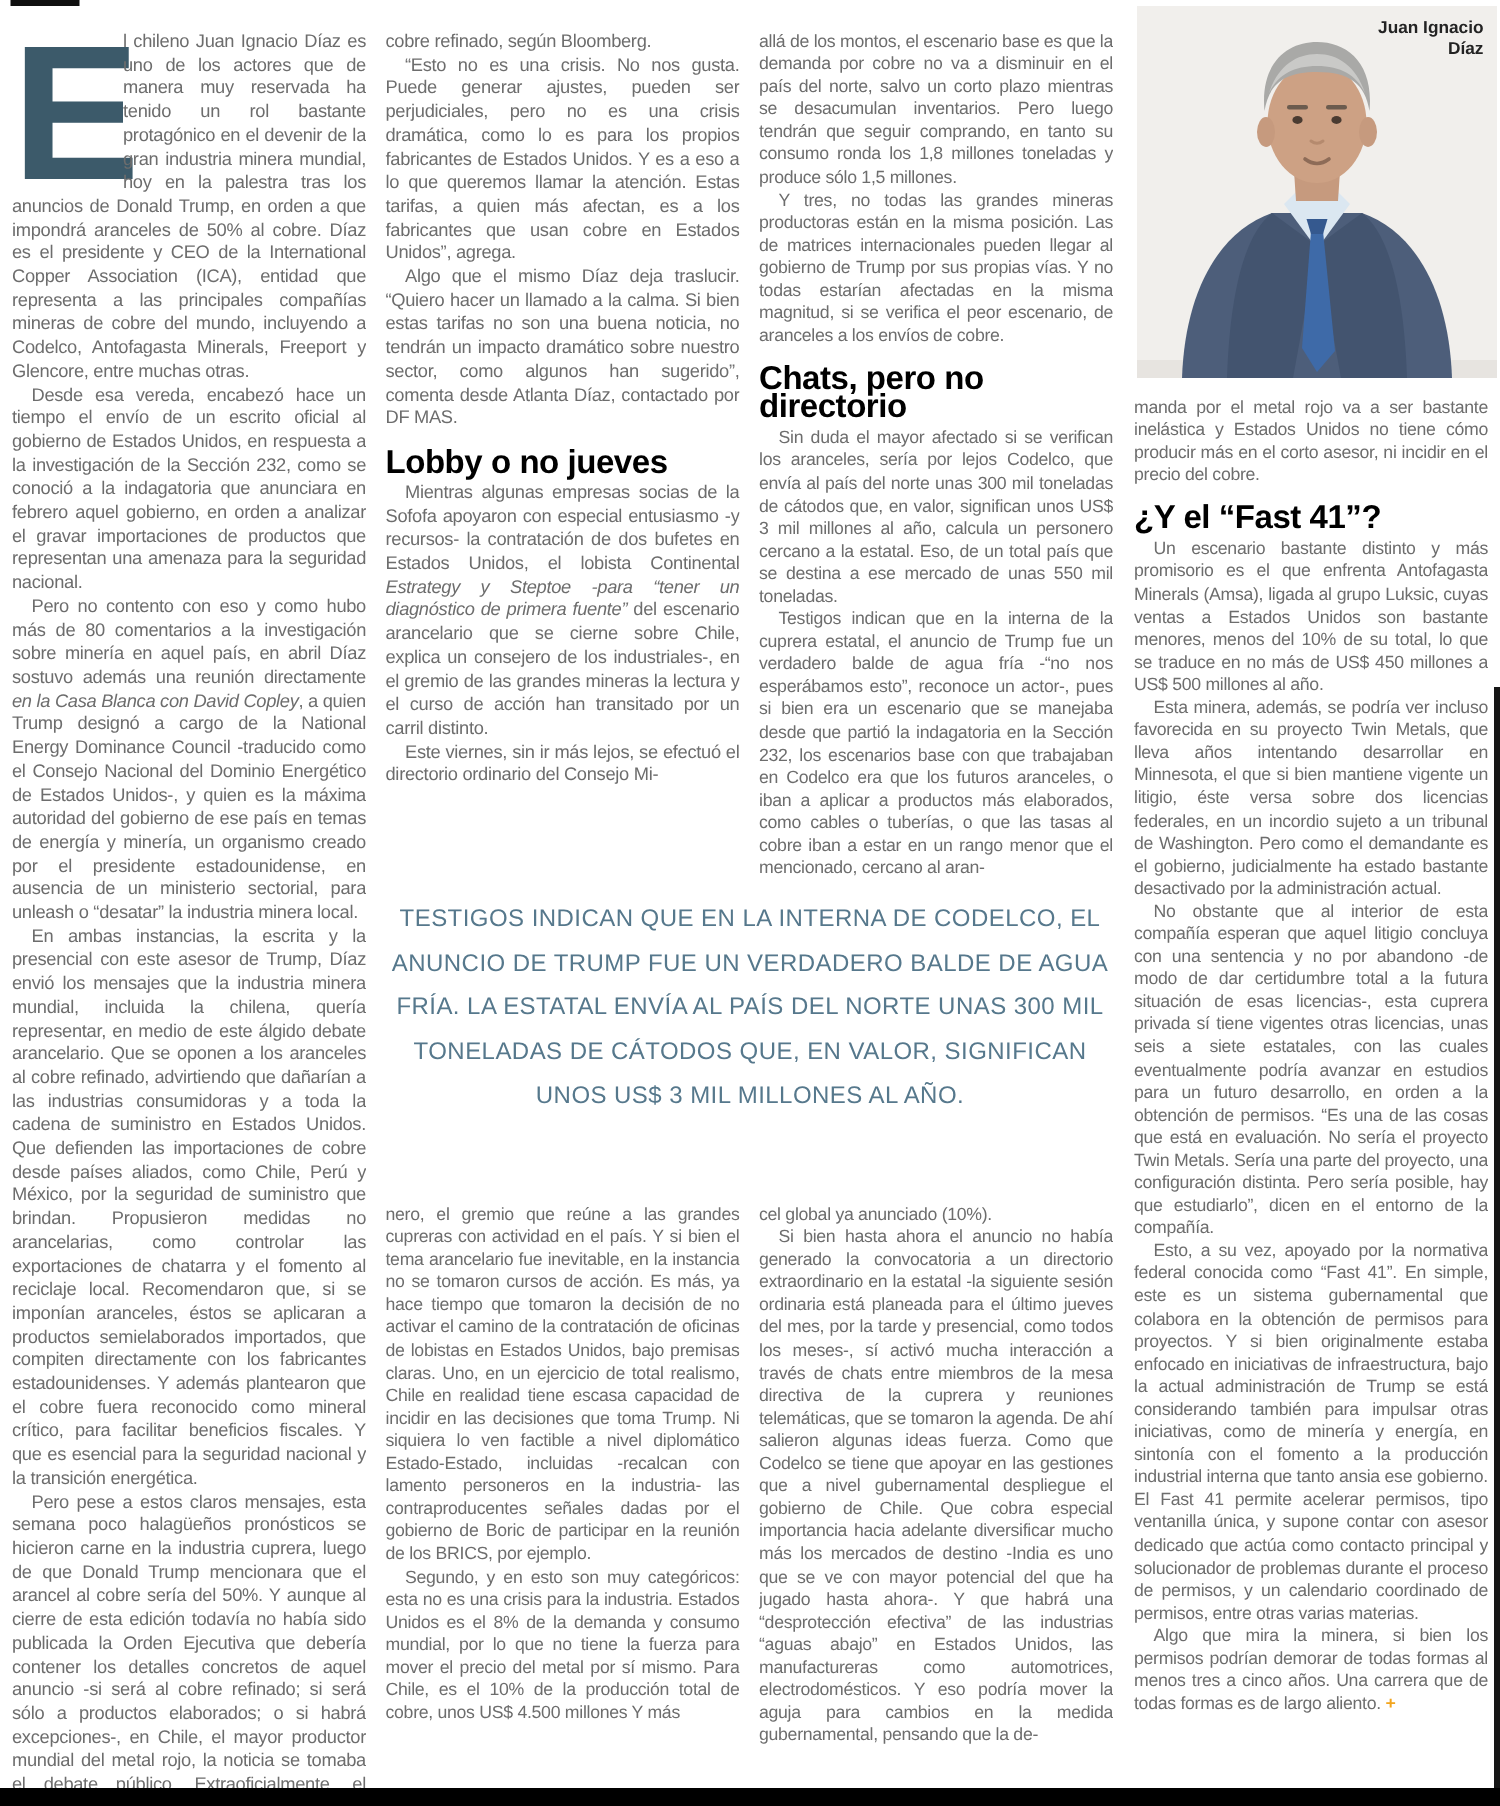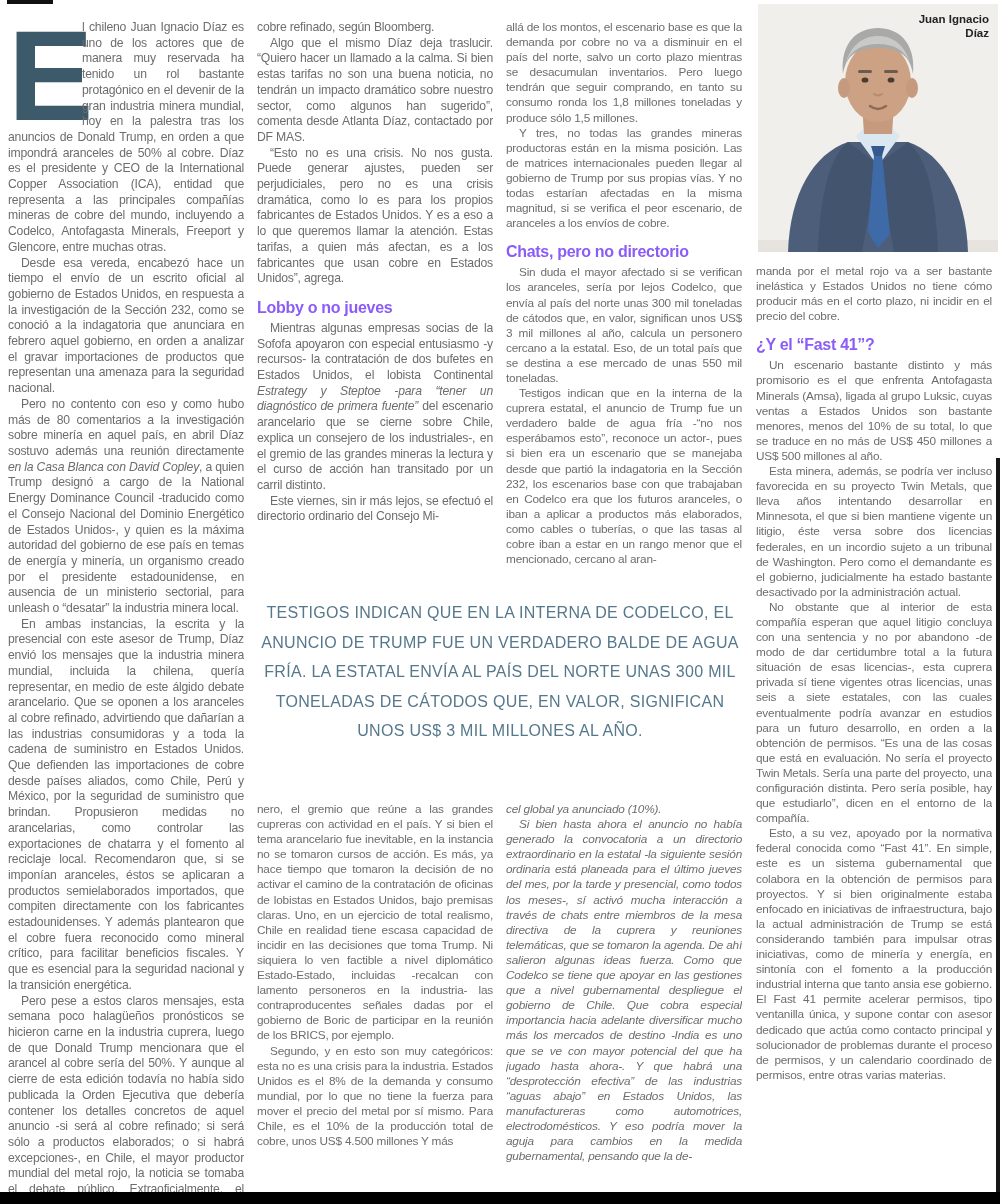--- a/index.html
+++ b/index.html
@@ -3,21 +3,21 @@
 <meta charset="utf-8">
 <style>
   html,body{margin:0;padding:0;background:#ffffff;}
   .page{position:relative;width:1000px;height:1204px;background:#ffffff;overflow:hidden;
         font-family:"Liberation Sans","DejaVu Sans",sans-serif;}
   .col{position:absolute;width:236px;color:#6d6d6d;font-size:12.2px;line-height:15.7px;
        text-align:justify;letter-spacing:-0.2px;overflow:hidden;-webkit-hyphens:auto;hyphens:auto;}
   .col.tight{font-size:11.8px;line-height:15.1px;}
   .col p{margin:0;text-indent:13px;}
   .col p.cont{text-indent:0;}
-  .col h3{margin:11px 0 4px 0;padding:0;font-size:16px;line-height:19px;color:#8b5cf6;
+  .col h3{margin:11px 0 4px 0;padding:0;font-size:22px;line-height:19px;color:#000000;
           font-weight:bold;text-align:left;text-indent:0;letter-spacing:-0.3px;}
   .dropcap{float:left;color:#3c5a6a;font-weight:bold;font-size:128px;line-height:100px;
            width:66px;margin:6px 8px 2px 0;text-indent:0;}
   .pullquote{position:absolute;left:254px;top:598px;width:492px;text-align:center;
              color:#56788c;font-size:16px;line-height:29.5px;letter-spacing:0.3px;overflow:hidden;}
   .photo{position:absolute;left:758px;top:4px;width:240px;height:248px;background:#a3a3a3;overflow:hidden;}
   .caption{position:absolute;top:8px;right:9px;text-align:right;font-weight:bold;
            font-size:11.5px;line-height:14px;color:#232323;}
   .bottom-bar{position:absolute;left:0;top:1192px;width:1000px;height:12px;background:#000000;}
   .top-sliver{position:absolute;left:7px;top:0;width:46px;height:4px;background:#101010;}
@@ -37,43 +37,43 @@
       <span class="dropcap">E</span><span>l chileno Juan Ignacio Díaz es uno de los actores que de manera muy reservada ha tenido un rol bastante protagónico en el devenir de la gran industria minera mundial, hoy en la palestra tras los anuncios de Donald Trump, en orden a que impondrá aranceles de 50% al cobre. Díaz es el presidente y CEO de la International Copper Association (ICA), entidad que representa a las principales compañías mineras de cobre del mundo, incluyendo a Codelco, Antofagasta Minerals, Freeport y Glencore, entre muchas otras.</span>
     </p>
     <p>Desde esa vereda, encabezó hace un tiempo el envío de un escrito oficial al gobierno de Estados Unidos, en respuesta a la investigación de la Sección 232, como se conoció a la indagatoria que anunciara en febrero aquel gobierno, en orden a analizar el gravar importaciones de productos que representan una amenaza para la seguridad nacional.</p>
     <p><span>Pero no contento con eso y como hubo más de 80 comentarios a la investigación sobre minería en aquel país, en abril Díaz sostuvo además una reunión directamente </span><em>en la Casa Blanca con David Copley</em><span>, a quien Trump designó a cargo de la National Energy Dominance Council -traducido como el Consejo Nacional del Dominio Energético de Estados Unidos-, y quien es la máxima autoridad del gobierno de ese país en temas de energía y minería, un organismo creado por el presidente estadounidense, en ausencia de un ministerio sectorial, para unleash o “desatar” la industria minera local.</span></p>
     <p>En ambas instancias, la escrita y la presencial con este asesor de Trump, Díaz envió los mensajes que la industria minera mundial, incluida la chilena, quería representar, en medio de este álgido debate arancelario. Que se oponen a los aranceles al cobre refinado, advirtiendo que dañarían a las industrias consumidoras y a toda la cadena de suministro en Estados Unidos. Que defienden las importaciones de cobre desde países aliados, como Chile, Perú y México, por la seguridad de suministro que brindan. Propusieron medidas no arancelarias, como controlar las exportaciones de chatarra y el fomento al reciclaje local. Recomendaron que, si se imponían aranceles, éstos se aplicaran a productos semielaborados importados, que compiten directamente con los fabricantes estadounidenses. Y además plantearon que el cobre fuera reconocido como mineral crítico, para facilitar beneficios fiscales. Y que es esencial para la seguridad nacional y la transición energética.</p>
     <p>Pero pese a estos claros mensajes, esta semana poco halagüeños pronósticos se hicieron carne en la industria cuprera, luego de que Donald Trump mencionara que el arancel al cobre sería del 50%. Y aunque al cierre de esta edición todavía no había sido publicada la Orden Ejecutiva que debería contener los detalles concretos de aquel anuncio -si será al cobre refinado; si será sólo a productos elaborados; o si habrá excepciones-, en Chile, el mayor productor mundial del metal rojo, la noticia se tomaba el debate público. Extraoficialmente, el viernes por la tarde trascendió que, al parecer, el gravamen sí incluiría al</p>
   </div>
 
   <div class="col" style="left:257px;top:20px;height:572px;">
     <p class="cont">cobre refinado, según Bloomberg.</p>
+    <p>“Esto no es una crisis. No nos gusta. Puede generar ajustes, pueden ser perjudiciales, pero no es una crisis dramática, como lo es para los propios fabricantes de Estados Unidos. Y es a eso a lo que queremos llamar la atención. Estas tarifas, a quien más afectan, es a los fabricantes que usan cobre en Estados Unidos”, agrega.</p>
     <p>Algo que el mismo Díaz deja traslucir. “Quiero hacer un llamado a la calma. Si bien estas tarifas no son una buena noticia, no tendrán un impacto dramático sobre nuestro sector, como algunos han sugerido”, comenta desde Atlanta Díaz, contactado por DF MAS.</p>
-    <p>“Esto no es una crisis. No nos gusta. Puede generar ajustes, pueden ser perjudiciales, pero no es una crisis dramática, como lo es para los propios fabricantes de Estados Unidos. Y es a eso a lo que queremos llamar la atención. Estas tarifas, a quien más afectan, es a los fabricantes que usan cobre en Estados Unidos”, agrega.</p>
     <h3>Lobby o no jueves</h3>
     <p><span>Mientras algunas empresas socias de la Sofofa apoyaron con especial entusiasmo -y recursos- la contratación de dos bufetes en Estados Unidos, el lobista Continental </span><em>Estrategy y Steptoe -para “tener un diagnóstico de primera fuente”</em><span> del escenario arancelario que se cierne sobre Chile, explica un consejero de los industriales-, en el gremio de las grandes mineras la lectura y el curso de acción han transitado por un carril distinto.</span></p>
     <p>Este viernes, sin ir más lejos, se efectuó el directorio ordinario del Consejo Mi-</p>
   </div>
 
   <div class="col tight" style="left:506px;top:20px;height:578px;">
     <p class="cont">allá de los montos, el escenario base es que la demanda por cobre no va a disminuir en el país del norte, salvo un corto plazo mientras se desacumulan inventarios. Pero luego tendrán que seguir comprando, en tanto su consumo ronda los 1,8 millones toneladas y produce sólo 1,5 millones.</p>
     <p>Y tres, no todas las grandes mineras productoras están en la misma posición. Las de matrices internacionales pueden llegar al gobierno de Trump por sus propias vías. Y no todas estarían afectadas en la misma magnitud, si se verifica el peor escenario, de aranceles a los envíos de cobre.</p>
     <h3>Chats, pero no directorio</h3>
     <p>Sin duda el mayor afectado si se verifican los aranceles, sería por lejos Codelco, que envía al país del norte unas 300 mil toneladas de cátodos que, en valor, significan unos US$ 3 mil millones al año, calcula un personero cercano a la estatal. Eso, de un total país que se destina a ese mercado de unas 550 mil toneladas.</p>
     <p>Testigos indican que en la interna de la cuprera estatal, el anuncio de Trump fue un verdadero balde de agua fría -“no nos esperábamos esto”, reconoce un actor-, pues si bien era un escenario que se manejaba desde que partió la indagatoria en la Sección 232, los escenarios base con que trabajaban en Codelco era que los futuros aranceles, o iban a aplicar a productos más elaborados, como cables o tuberías, o que las tasas al cobre iban a estar en un rango menor que el mencionado, cercano al aran-</p>
   </div>
 
   <div class="pullquote">TESTIGOS INDICAN QUE EN LA INTERNA DE CODELCO, EL ANUNCIO DE TRUMP FUE UN VERDADERO BALDE DE AGUA FRÍA. LA ESTATAL ENVÍA AL PAÍS DEL NORTE UNAS 300 MIL TONELADAS DE CÁTODOS QUE, EN VALOR, SIGNIFICAN UNOS US$ 3 MIL MILLONES AL AÑO.</div>
 
   <div class="col tight" style="left:257px;top:802px;height:388px;">
     <p class="cont">nero, el gremio que reúne a las grandes cupreras con actividad en el país. Y si bien el tema arancelario fue inevitable, en la instancia no se tomaron cursos de acción. Es más, ya hace tiempo que tomaron la decisión de no activar el camino de la contratación de oficinas de lobistas en Estados Unidos, bajo premisas claras. Uno, en un ejercicio de total realismo, Chile en realidad tiene escasa capacidad de incidir en las decisiones que toma Trump. Ni siquiera lo ven factible a nivel diplomático Estado-Estado, incluidas -recalcan con lamento personeros en la industria- las contraproducentes señales dadas por el gobierno de Boric de participar en la reunión de los BRICS, por ejemplo.</p>
     <p>Segundo, y en esto son muy categóricos: esta no es una crisis para la industria. Estados Unidos es el 8% de la demanda y consumo mundial, por lo que no tiene la fuerza para mover el precio del metal por sí mismo. Para Chile, es el 10% de la producción total de cobre, unos US$ 4.500 millones Y más</p>
   </div>
 
-  <div class="col tight" style="left:506px;top:802px;height:388px;font-style:italic;">
+  <div class="col tight" style="left:506px;top:802px;height:388px;">
     <p class="cont">cel global ya anunciado (10%).</p>
     <p>Si bien hasta ahora el anuncio no había generado la convocatoria a un directorio extraordinario en la estatal -la siguiente sesión ordinaria está planeada para el último jueves del mes, por la tarde y presencial, como todos los meses-, sí activó mucha interacción a través de chats entre miembros de la mesa directiva de la cuprera y reuniones telemáticas, que se tomaron la agenda. De ahí salieron algunas ideas fuerza. Como que Codelco se tiene que apoyar en las gestiones que a nivel gubernamental despliegue el gobierno de Chile. Que cobra especial importancia hacia adelante diversificar mucho más los mercados de destino -India es uno que se ve con mayor potencial del que ha jugado hasta ahora-. Y que habrá una “desprotección efectiva” de las industrias “aguas abajo” en Estados Unidos, las manufactureras como automotrices, electrodomésticos. Y eso podría mover la aguja para cambios en la medida gubernamental, pensando que la de-</p>
   </div>
 
   <div class="photo">
     <svg width="240" height="248" viewBox="0 0 240 248" xmlns="http://www.w3.org/2000/svg">
       <rect width="240" height="248" fill="#f1efec"></rect>
       <rect y="236" width="240" height="12" fill="#e7e4e0"></rect>
 
       <path d="M30 248 C32 190 55 150 90 138 L150 138 C185 150 208 190 210 248 Z" fill="#4d5e7a"></path>
@@ -102,24 +102,25 @@
       <path d="M112 102 Q120 108 128 102" stroke="#8d6b57" stroke-width="2.4" fill="none" stroke-linecap="round"></path>
       <path d="M116 90 Q120 93 124 90" stroke="#b58a6e" stroke-width="2" fill="none" stroke-linecap="round"></path>
     </svg>
     <div class="caption">
       <div>Juan Ignacio</div>
       <div>Díaz</div>
     </div>
   </div>
 
   <div class="col tight" style="left:756px;top:264px;height:928px;">
-    <p class="cont">manda por el metal rojo va a ser bastante inelástica y Estados Unidos no tiene cómo producir más en el corto plazo, ni incidir en el precio del cobre.</p>
+    <p class="cont">manda por el metal rojo va a ser bastante inelástica y Estados Unidos no tiene cómo producir más en el corto asesor, ni incidir en el precio del cobre.</p>
     <h3>¿Y el “Fast 41”?</h3>
     <p>Un escenario bastante distinto y más promisorio es el que enfrenta Antofagasta Minerals (Amsa), ligada al grupo Luksic, cuyas ventas a Estados Unidos son bastante menores, menos del 10% de su total, lo que se traduce en no más de US$ 450 millones a US$ 500 millones al año.</p>
     <p>Esta minera, además, se podría ver incluso favorecida en su proyecto Twin Metals, que lleva años intentando desarrollar en Minnesota, el que si bien mantiene vigente un litigio, éste versa sobre dos licencias federales, en un incordio sujeto a un tribunal de Washington. Pero como el demandante es el gobierno, judicialmente ha estado bastante desactivado por la administración actual.</p>
     <p>No obstante que al interior de esta compañía esperan que aquel litigio concluya con una sentencia y no por abandono -de modo de dar certidumbre total a la futura situación de esas licencias-, esta cuprera privada sí tiene vigentes otras licencias, unas seis a siete estatales, con las cuales eventualmente podría avanzar en estudios para un futuro desarrollo, en orden a la obtención de permisos. “Es una de las cosas que está en evaluación. No sería el proyecto Twin Metals. Sería una parte del proyecto, una configuración distinta. Pero sería posible, hay que estudiarlo”, dicen en el entorno de la compañía.</p>
     <p>Esto, a su vez, apoyado por la normativa federal conocida como “Fast 41”. En simple, este es un sistema gubernamental que colabora en la obtención de permisos para proyectos. Y si bien originalmente estaba enfocado en iniciativas de infraestructura, bajo la actual administración de Trump se está considerando también para impulsar otras iniciativas, como de minería y energía, en sintonía con el fomento a la producción industrial interna que tanto ansia ese gobierno. El Fast 41 permite acelerar permisos, tipo ventanilla única, y supone contar con asesor dedicado que actúa como contacto principal y solucionador de problemas durante el proceso de permisos, y un calendario coordinado de permisos, entre otras varias materias.</p>
+    <p><span>Algo que mira la minera, si bien los permisos podrían demorar de todas formas al menos tres a cinco años. Una carrera que de todas formas es de largo aliento.</span> <span class="endmark">+</span></p>
   </div>
 
   <div class="right-rule"></div>
   <div class="bottom-bar"></div>
 
 </div>
 
 </body></html>

